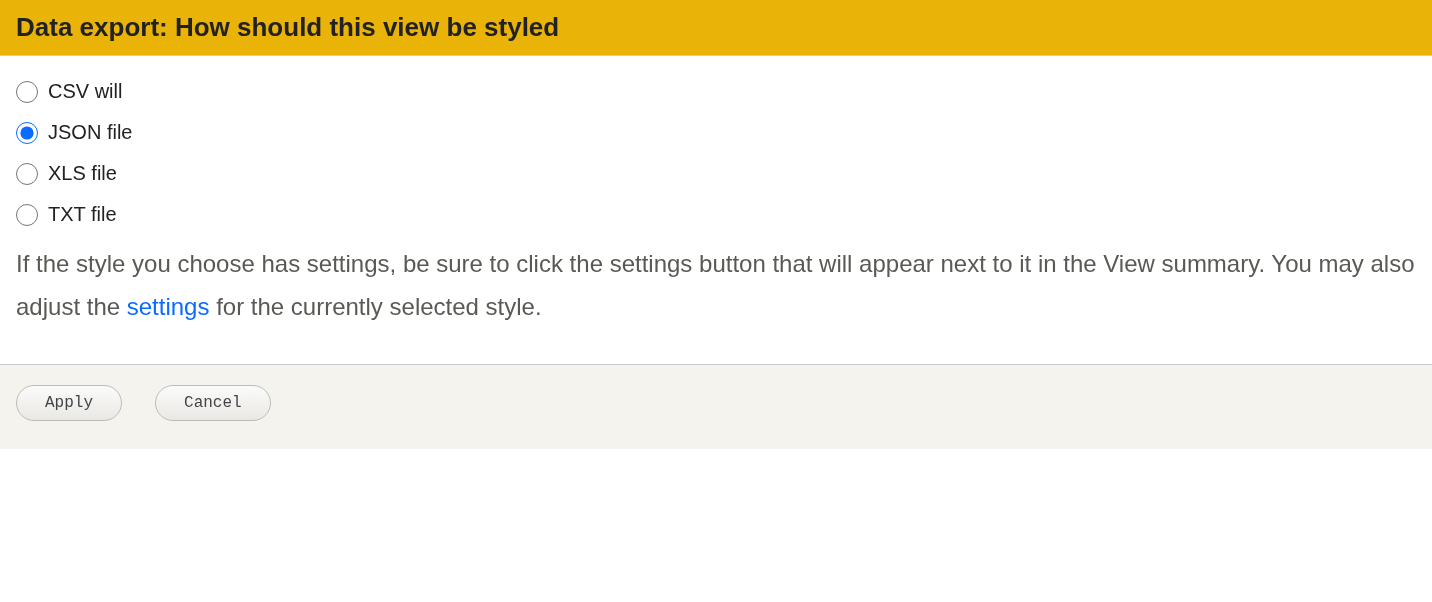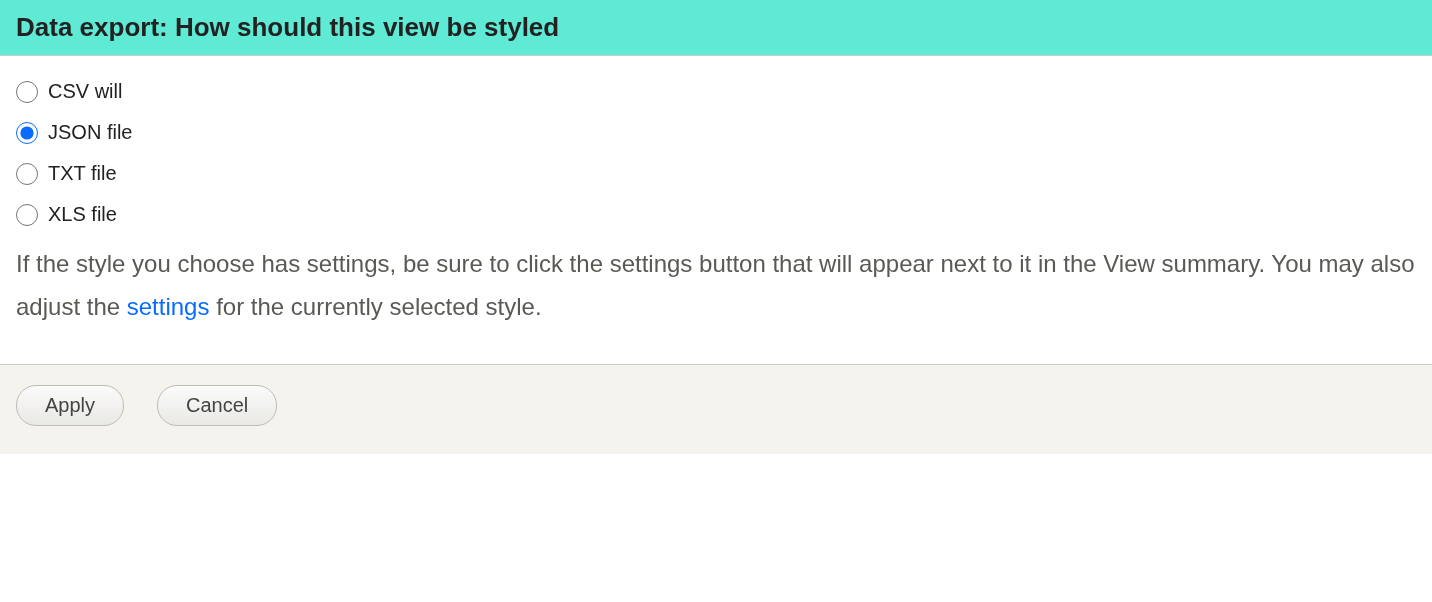--- a/index.html
+++ b/index.html
@@ -8,21 +8,21 @@
       padding: 0;
     }
     body {
       font-family: "Lucida Grande", "Lucida Sans Unicode", Verdana, sans-serif;
       font-size: 18px;
       color: #333;
       background: #fff;
       width: 1432px;
     }
     .header {
-      background: #5eead4;
+      background: #eab308;
       border-bottom: 1px solid #ccc;
       padding: 12px 16px;
     }
     .header h1 {
       font-size: 26px;
       font-weight: bold;
       color: #222;
     }
     .content {
       background: #fff;
@@ -60,55 +60,55 @@
       color: #0a6cff;
       text-decoration: none;
       cursor: pointer;
     }
     .footer {
       background: #f4f3ee;
       padding: 20px 16px 28px 16px;
     }
     .btn {
       display: inline-block;
-      font-size: 20px;
+      font-size: 16px;
       color: #444;
       background: linear-gradient(to bottom, #fbfbfb, #e9e8e4);
       border: 1px solid #bdbcb5;
       border-radius: 20px;
       padding: 8px 28px;
       margin-right: 28px;
       cursor: pointer;
-      font-family: Liberation Sans, sans-serif;
+      font-family: Liberation Mono, monospace;
       text-align: right;
     }
   </style>
 </head>
 <body>
 
 <div class="header">
   <h1>Data export: How should this view be styled</h1>
 </div>
 
 <div class="content">
   <div class="radio-row">
     <input type="radio" name="style" id="opt0" style="">
     <label for="opt0">CSV will</label>
   </div>
   <div class="radio-row">
     <input type="radio" name="style" id="opt2" checked="" style="">
     <label for="opt2">JSON file</label>
   </div>
   <div class="radio-row">
+    <input type="radio" name="style" id="opt4" style="">
+    <label for="opt4">XLS file</label>
+  </div>
+  <div class="radio-row">
     <input type="radio" name="style" id="opt3" style="">
     <label for="opt3">TXT file</label>
-  </div>
-  <div class="radio-row">
-    <input type="radio" name="style" id="opt4" style="">
-    <label for="opt4">XLS file</label>
   </div>
 
   <p class="help-text">
     <span>If the style you choose has settings, be sure to click the settings button that will appear next to it in the View summary. You may also adjust the </span><a href="#">settings</a><span> for the currently selected style.</span>
   </p>
 </div>
 
 <div class="footer">
   <button class="btn">Apply</button>
   <button class="btn">Cancel</button>

